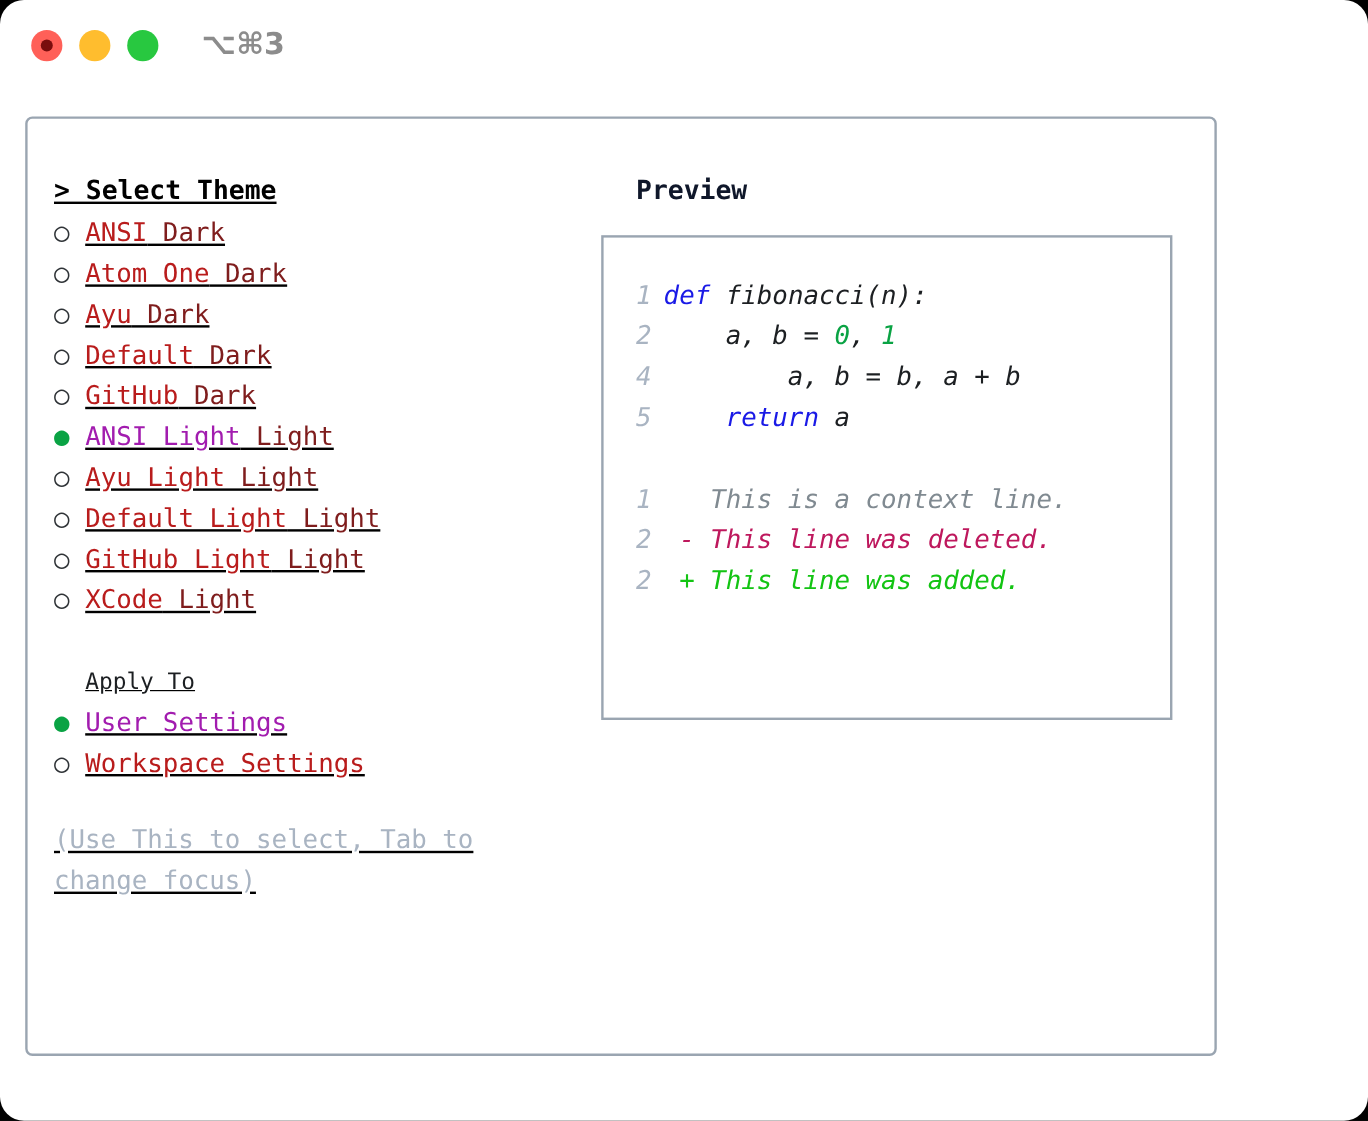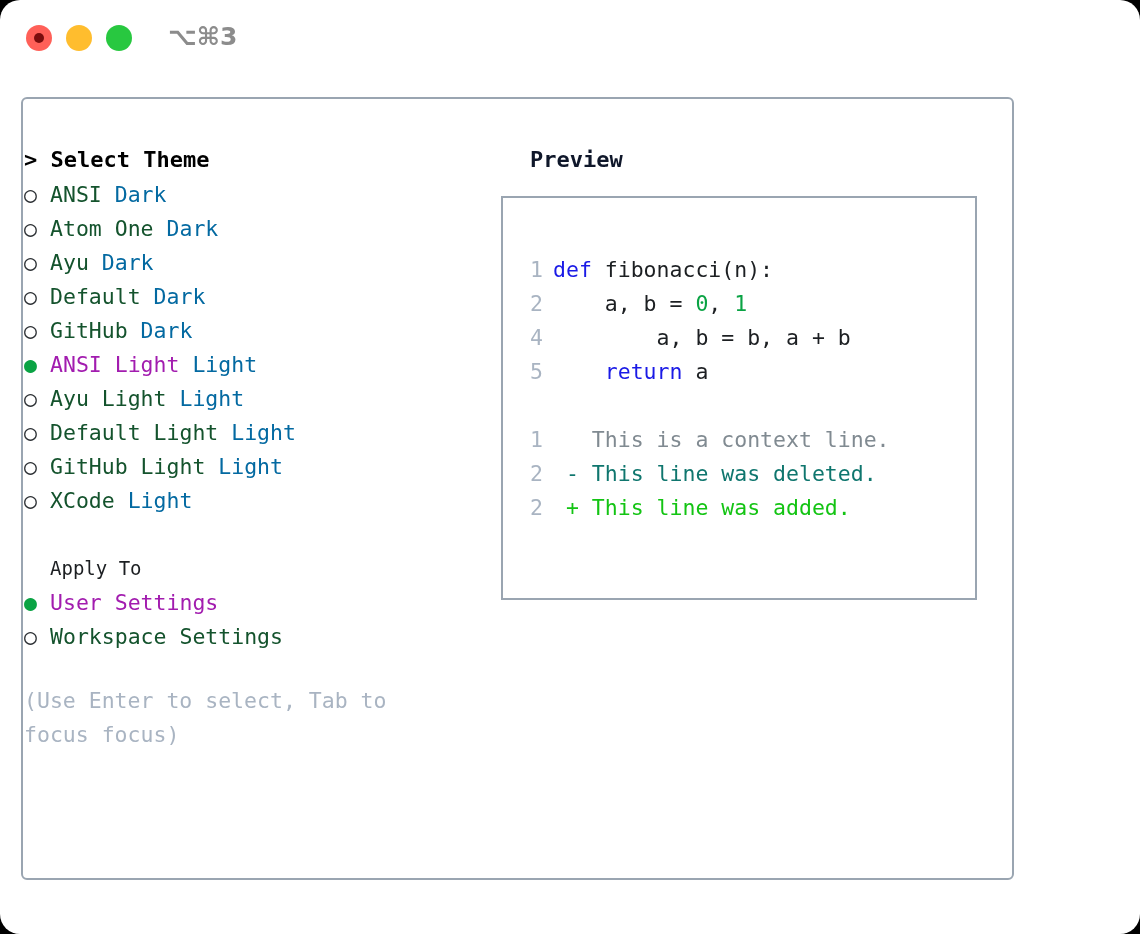--- a/index.html
+++ b/index.html
@@ -72,23 +72,24 @@
     height: 783px;
     border: 2px solid #9aa5b1;
     border-radius: 6px;
     box-sizing: border-box;
     background: #ffffff;
   }
 
   
   #left-col {
     position: absolute;
-    left: 1px;
+    left: 22px;
     top: 43px;
     width: 440px;
+    text-decoration: underline;
   }
 
   .row {
     height: 34px;
     line-height: 34px;
     white-space: pre;
     font-size: 21.5px;
     color: #2f3337;
   }
 
@@ -102,23 +103,23 @@
   }
 
   .bullet {
     display: inline-block;
     width: 26px;
     white-space: pre;
   }
   .bullet-empty { color: #2f3337; }
   .bullet-filled { color: #0aa344; }
 
-  .theme-name { color: #14532d; }
+  .theme-name { color: #b91c1c; }
   .theme-name.selected { color: #a21caf; }
-  .theme-kind { color: #0369a1; }
+  .theme-kind { color: #7f1d1d; }
 
   #apply-header {
     height: 36px;
     line-height: 36px;
     font-size: 19px;
     color: #1c1f22;
     padding-left: 26px;
     white-space: pre;
   }
 
@@ -147,43 +148,44 @@
     line-height: 36px;
     margin-left: 29px;
   }
   #preview-box {
     margin-top: 18px;
     width: 476px;
     height: 404px;
     border: 2px solid #9aa5b1;
     box-sizing: border-box;
     background: #ffffff;
-    padding-top: 55px;
+    padding-top: 32px;
     padding-left: 16px;
+    font-style: italic;
   }
   .code-line {
     height: 34px;
     line-height: 34px;
     font-size: 21.5px;
     white-space: pre;
   }
   .code-line.blank { height: 34px; }
   .lineno {
     display: inline-block;
     width: 24px;
     text-align: right;
     color: #a9b4c2;
     margin-right: 10px;
   }
   .tok-kw  { color: #1a1ae6; }
   .tok-fn  { color: #00b3b3; }
   .tok-num { color: #0aa344; }
   .tok-txt { color: #1c1f22; }
   .diff-ctx { color: #808a91; margin-top: 48px; }
-  .diff-del { color: #0f766e; }
+  .diff-del { color: #be185d; }
   .diff-add { color: #13c413; }
 </style>
 </head>
 <body>
 
 <div id="window">
 
   <div id="titlebar">
     <div class="traffic" id="tl-close"></div>
     <div id="tl-close-dot"></div>
@@ -210,21 +212,21 @@
         </div>
 
       <div id="spacer-apply"></div>
 
       <div id="apply-header">Apply To</div>
       <div id="apply-list">
           <div class="row"><span class="bullet bullet-filled">●</span><span class="theme-name selected">User Settings</span></div>
           <div class="row"><span class="bullet bullet-empty">○</span><span class="theme-name">Workspace Settings</span></div>
         </div>
 
-      <div id="hint">(Use Enter to select, Tab to focus focus)</div>
+      <div id="hint">(Use This to select, Tab to change focus)</div>
     </div>
 
     <div id="right-col">
       <div id="preview-header">Preview</div>
       <div id="preview-box">
         <div id="code-block">
             <div class="code-line"><span class="lineno">1</span><span class="tok-kw">def</span><span class="tok-txt"> fibonacci(n):</span></div>
             <div class="code-line"><span class="lineno">2</span><span class="tok-txt">    a, b = </span><span class="tok-num">0</span><span class="tok-txt">, </span><span class="tok-num">1</span></div>
             <div class="code-line"><span class="lineno">4</span><span class="tok-txt">        a, b = b, a + b</span></div>
             <div class="code-line"><span class="lineno">5</span><span class="tok-txt">    </span><span class="tok-kw">return</span><span class="tok-txt"> a</span></div>

